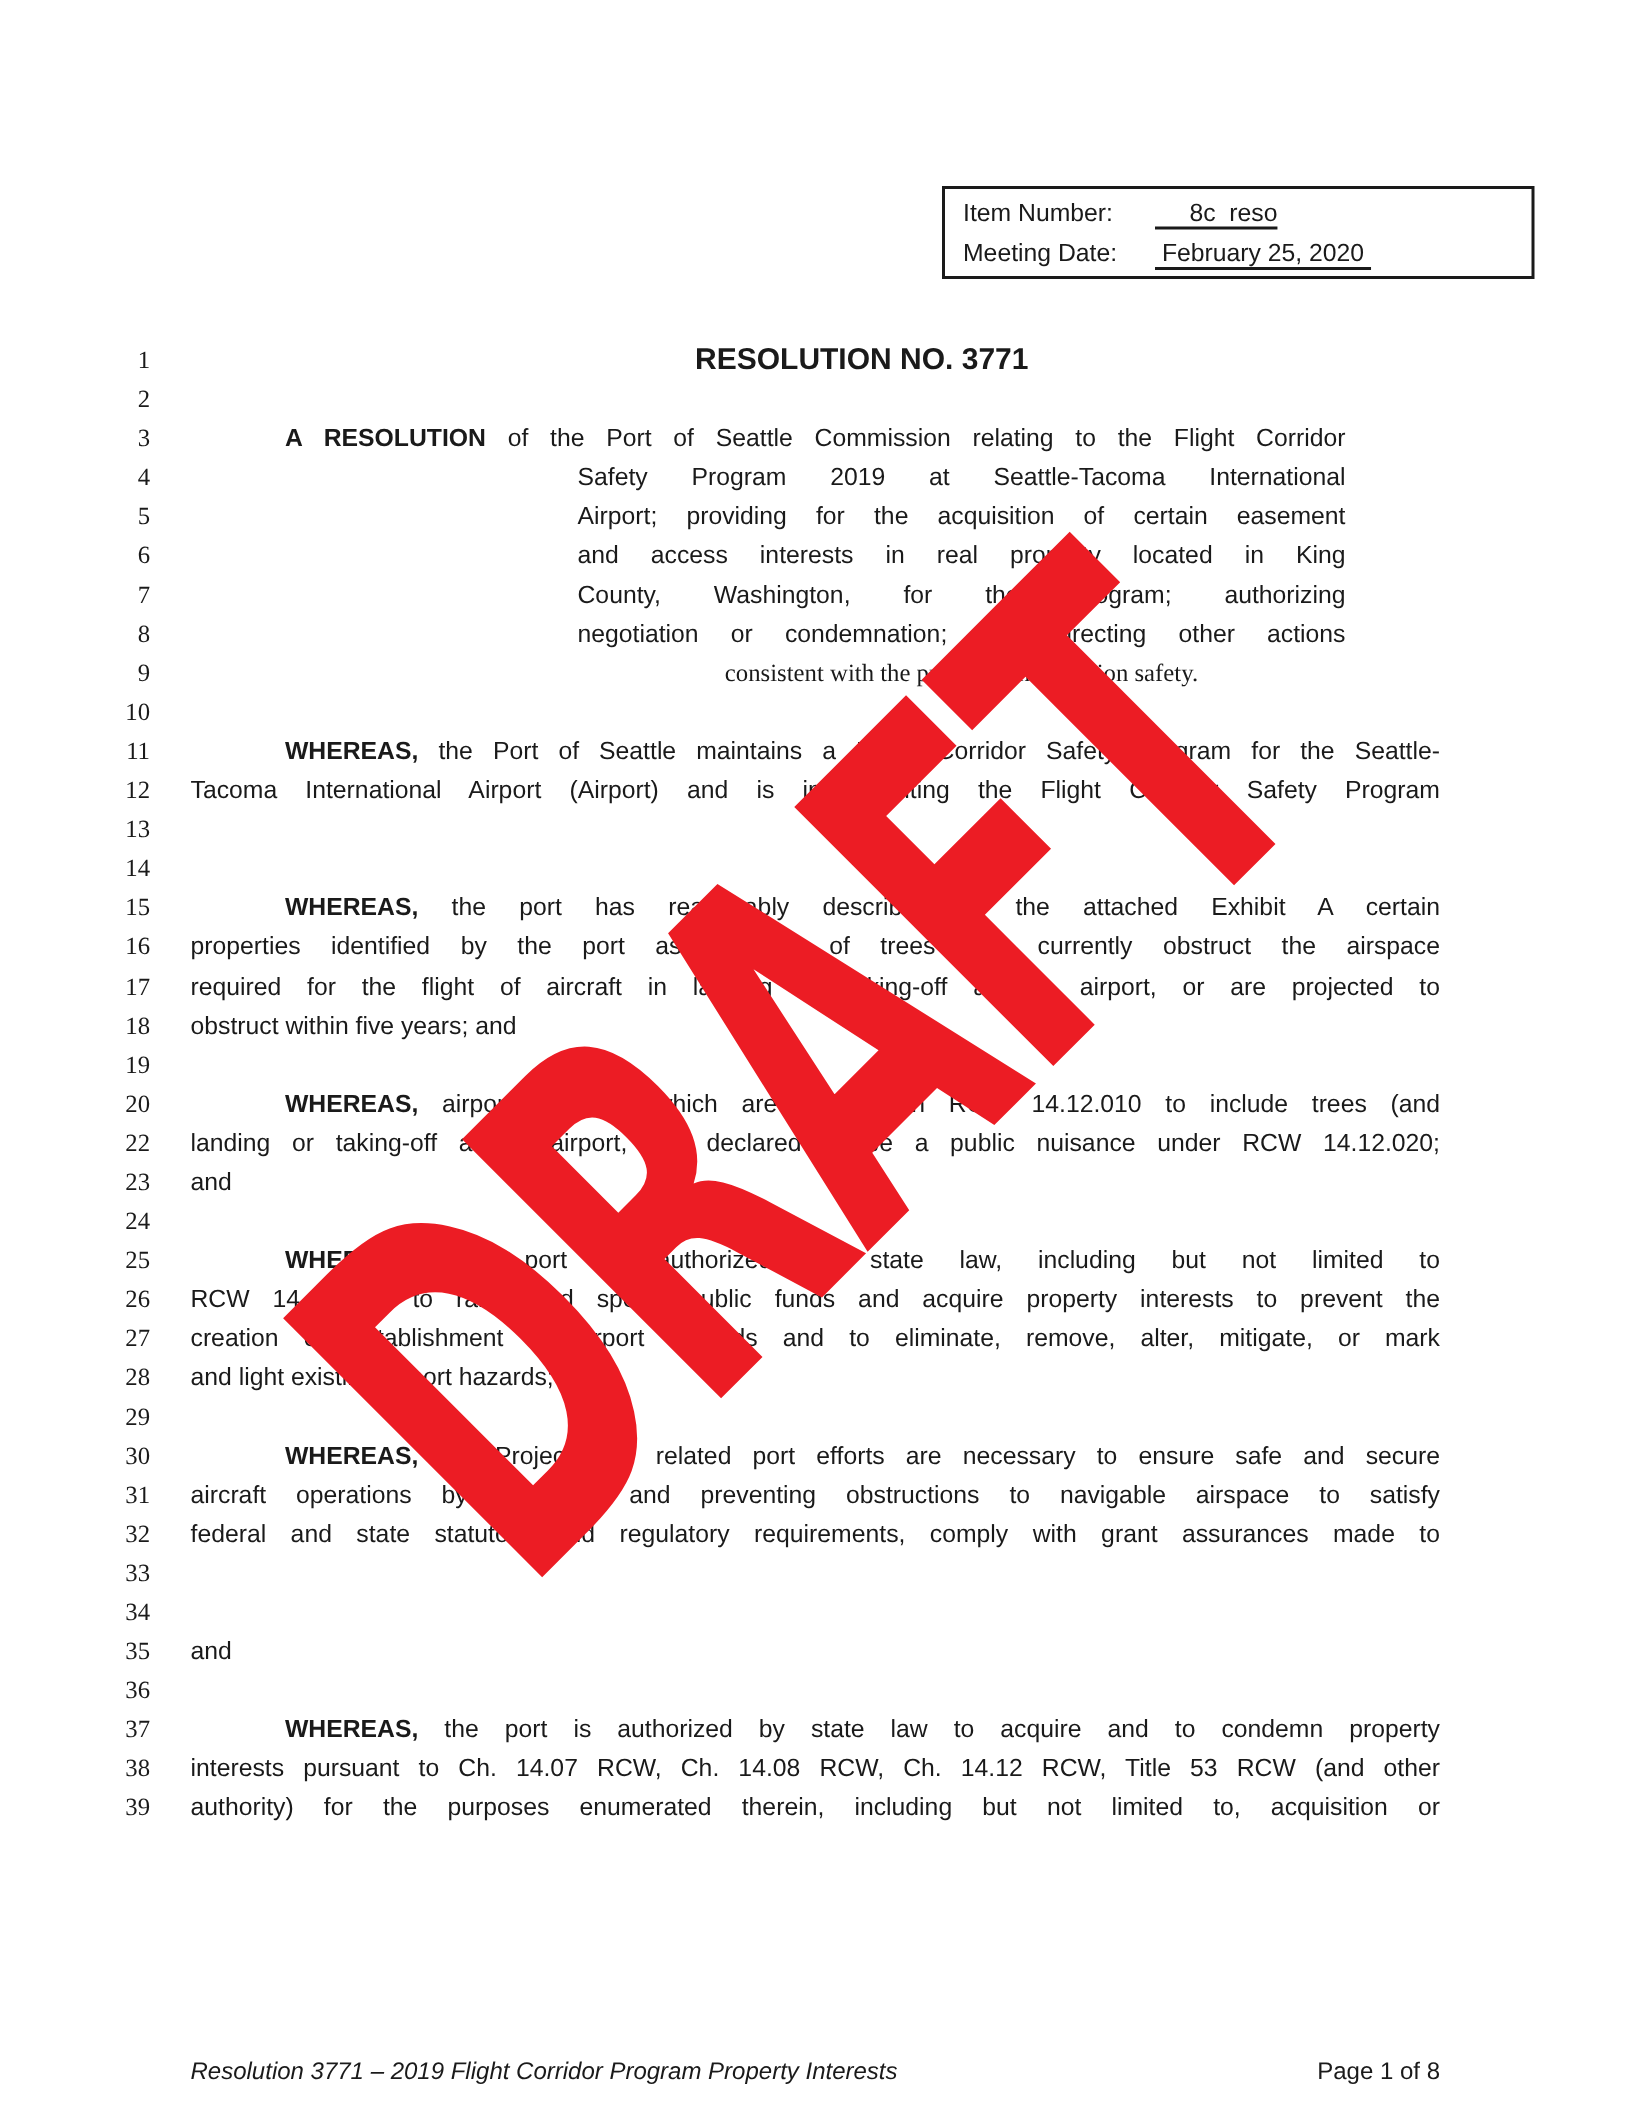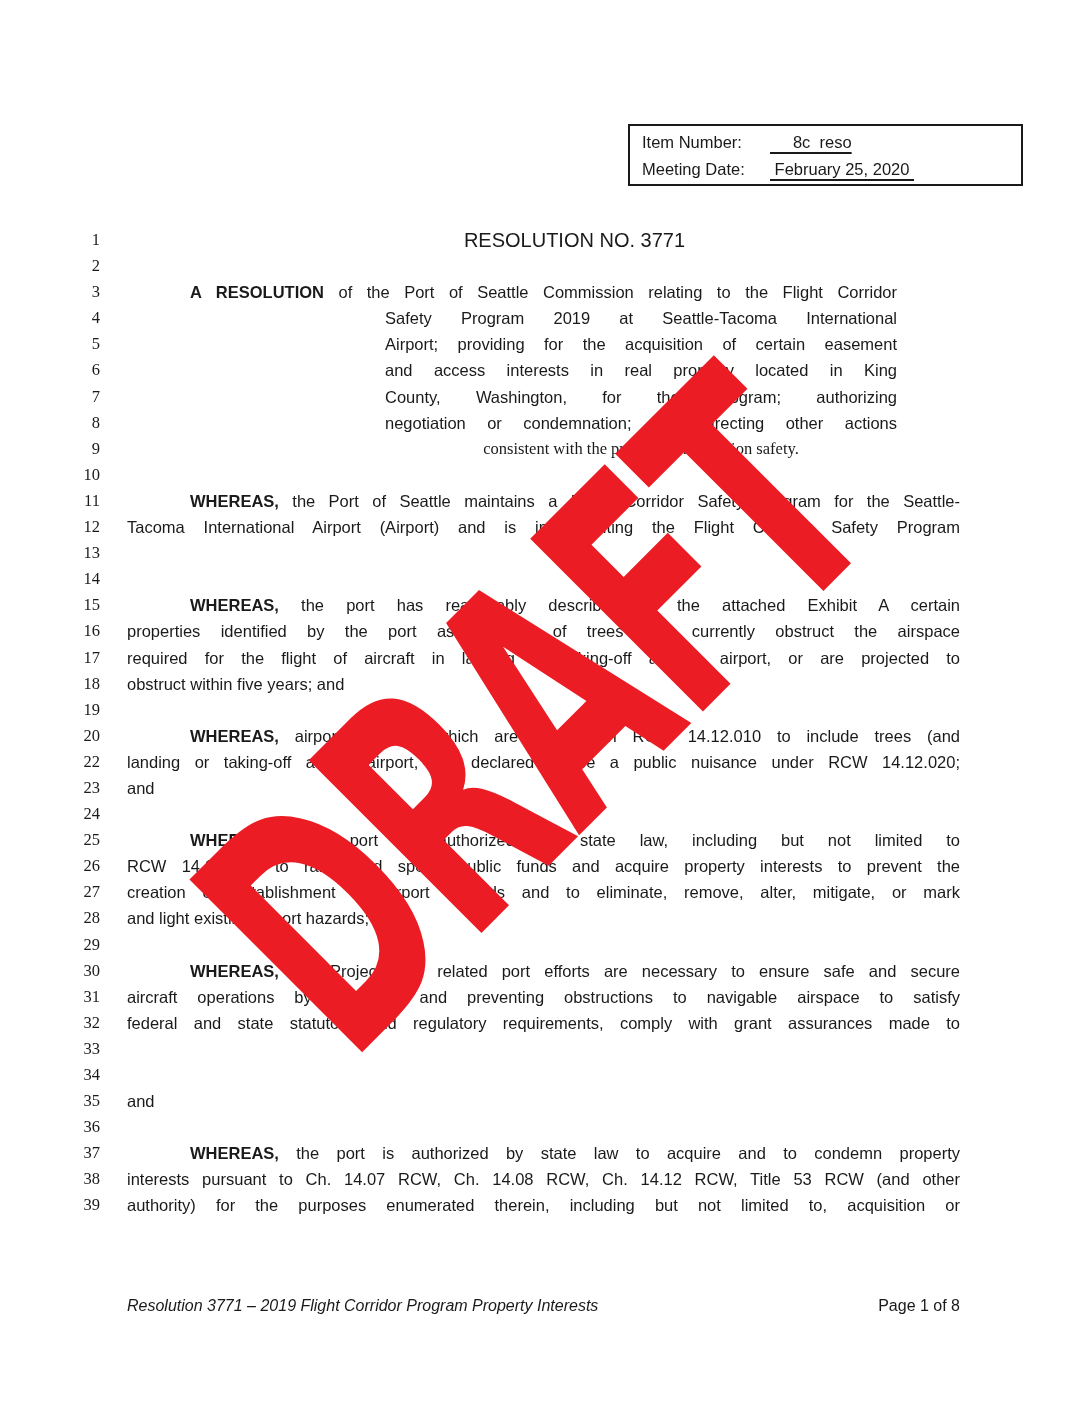--- a/index.html
+++ b/index.html
@@ -34,21 +34,21 @@
     width:100px;text-align:right;flex:0 0 auto;
     font-family:"Liberation Serif", serif;
     font-size:16.5px;line-height:26.1px;
   }
   .txt{
     flex:1;margin-left:27px;margin-right:128px;
     font-size:16.5px;line-height:26.1px;
     box-sizing:border-box;
   }
   .txt.title{
-    text-align:center;font-weight:normal;font-size:20px;
+    text-align:center;font-weight:bold;font-size:20px;
     position:relative;left:31px;
   }
   .txt.pre-first{padding-left:63px;padding-right:63px;text-align:justify;text-align-last:justify;}
   .txt.pre{padding-left:258px;padding-right:63px;text-align:justify;text-align-last:justify;}
   .txt.pre-last{padding-left:258px;padding-right:63px;text-align:center;font-family:Liberation Serif, serif;}
   .txt.para-first{padding-left:63px;text-align:justify;text-align-last:justify;}
   .txt.para{text-align:justify;text-align-last:justify;}
   .txt.para-last{text-align:left;}
   
   .watermark{
@@ -57,21 +57,21 @@
     font-family:"DejaVu Sans", sans-serif;
     font-weight:bold;font-size:335px;line-height:1;
     letter-spacing:-6px;
     color:#ec1c24;
     z-index:10;
     pointer-events:none;
     white-space:nowrap;
   }
   
   .footer{
-    position:absolute;left:127px;right:128px;top:1294px;
+    position:absolute;left:127px;right:128px;top:1370px;
     display:flex;justify-content:space-between;
     font-size:16px;line-height:24px;
   }
   .footer .fleft{font-style:italic;}
 </style>
 </head>
 <body>
 
 <div class="page">
 

